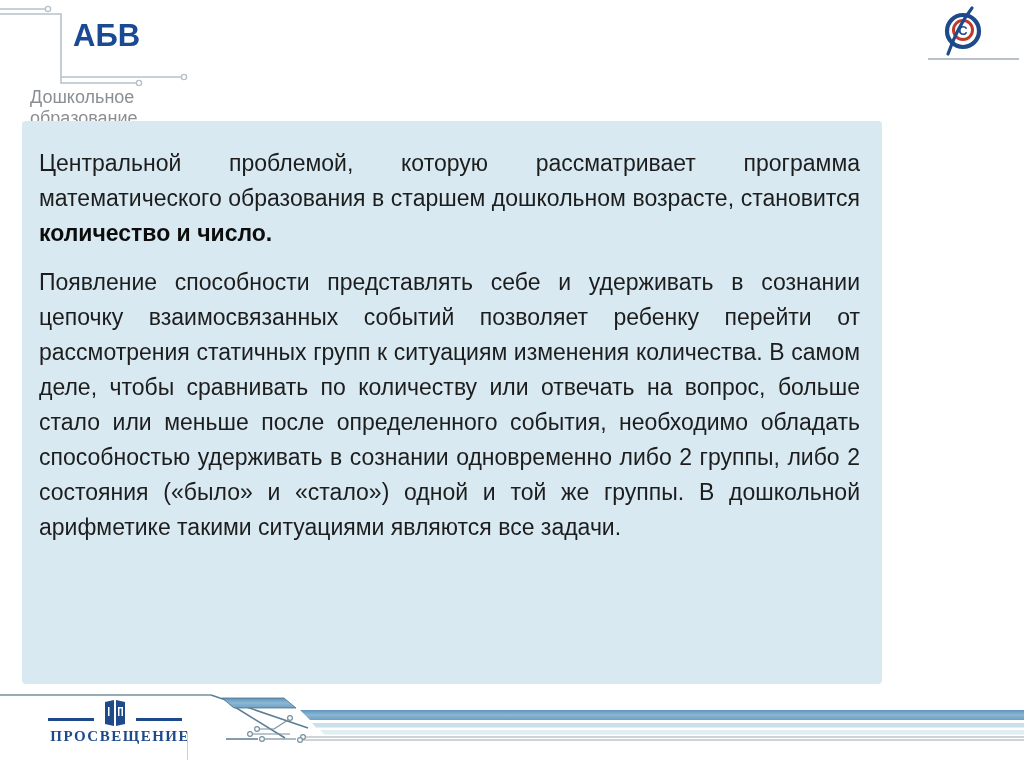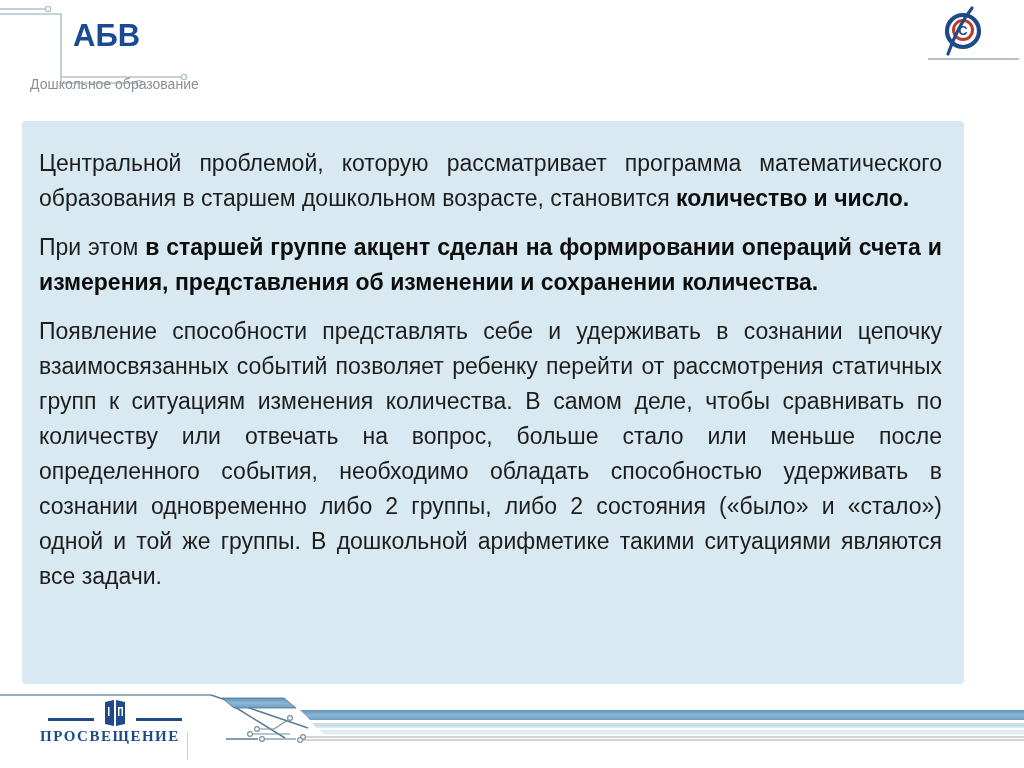--- a/index.html
+++ b/index.html
@@ -9,47 +9,47 @@
     font-family:"Liberation Sans", sans-serif;
   }
   
   .abv-block{position:absolute;left:0;top:0;width:220px;height:110px;}
   .abv-circuit{position:absolute;left:0;top:0;}
   .abv-title{
     position:absolute;left:73px;top:18px;
     font-size:31px;font-weight:bold;color:#1b4a94;letter-spacing:0px;text-align:right;
   }
   .abv-subtitle{
-    position:absolute;left:30px;top:76px;
-    font-size:14px;color:#8a8f94;
+    position:absolute;left:30px;top:87px;
+    font-size:18px;color:#8a8f94;
   }
   
   .sfera-block{position:absolute;left:920px;top:5px;width:104px;height:60px;}
   .sfera-line{position:absolute;left:8px;top:53px;width:91px;height:2px;background:#b9c2c8;}
   
   .text-panel{
-    position:absolute;left:22px;top:121px;width:942px;height:563px;
+    position:absolute;left:22px;top:121px;width:860px;height:563px;
     background:#d8e9f2;border-radius:4px;box-sizing:border-box;
     padding:25px 22px 0 17px;
   }
   .para{
     margin:0 0 14px 0;
     font-size:23px;line-height:35px;color:#1d1d1d;
     text-align:justify;
   }
   .para .bold{font-weight:bold;color:#0c0c0c;}
   
   .footer-ornament{position:absolute;left:0;top:688px;}
   .prosv-block{position:absolute;left:40px;top:696px;width:150px;height:64px;}
   .prosv-book{position:absolute;left:62px;top:2px;}
   .prosv-bar{position:absolute;top:22px;width:46px;height:3px;background:#1e4a8a;}
   .prosv-bar.left{left:8px;}
   .prosv-bar.right{left:96px;}
   .prosv-name{
-    position:absolute;left:0;top:32px;width:150px;text-align:left;
+    position:absolute;left:0;top:32px;width:150px;text-align:right;
     font-family:"Liberation Serif", serif;font-weight:bold;
     font-size:15px;letter-spacing:1.5px;color:#1e4a8a;
   }
   .prosv-divider{position:absolute;left:187px;top:732px;width:1px;height:28px;background:#c9cfd4;}
 </style>
 </head>
 <body>
 
 <div class="abv-block">
   <svg class="abv-circuit" width="200" height="96" viewBox="0 0 200 96">
@@ -73,21 +73,20 @@
     <circle cx="43" cy="26" r="16" fill="none" stroke="#1e4a8a" stroke-width="4.2"></circle>
     <circle cx="43" cy="25" r="9.5" fill="none" stroke="#c0392b" stroke-width="3"></circle>
     <path d="M52,3 C45,12 36,26 28,49" fill="none" stroke="#1e4a8a" stroke-width="3.2" stroke-linecap="round"></path>
     <text x="43" y="30" text-anchor="middle" font-size="13" font-weight="bold" fill="#1e4a8a" font-family="Liberation Sans, sans-serif">С</text>
   </svg>
   <div class="sfera-line"></div>
 </div>
 
 <div class="text-panel">
     <p class="para"><span>Центральной проблемой, которую рассматривает программа математического образования в старшем дошкольном возрасте, становится </span><span class="bold">количество и число.</span></p>
-    <p class="para"><span>При этом </span><span class="bold">в старшей группе акцент сделан на формировании операций счета и измерения, представления об изменении и сохранении количества.</span></p>
     <p class="para"><span>Появление способности представлять себе и удерживать в сознании цепочку взаимосвязанных событий позволяет ребенку перейти от рассмотрения статичных групп к ситуациям изменения количества. В самом деле, чтобы сравнивать по количеству или отвечать на вопрос, больше стало или меньше после определенного события, необходимо обладать способностью удерживать в сознании одновременно либо 2 группы, либо 2 состояния («было» и «стало») одной и той же группы. В дошкольной арифметике такими ситуациями являются все задачи.</span></p>
   </div>
 
 <svg class="footer-ornament" width="1024" height="80" viewBox="0 0 1024 80">
   <defs>
     <linearGradient id="gradBand" x1="0" y1="0" x2="0" y2="1">
       <stop offset="0" stop-color="#5f94bb"></stop>
       <stop offset="0.5" stop-color="#8cb6d4"></stop>
       <stop offset="1" stop-color="#6d9fc3"></stop>
     </linearGradient>

